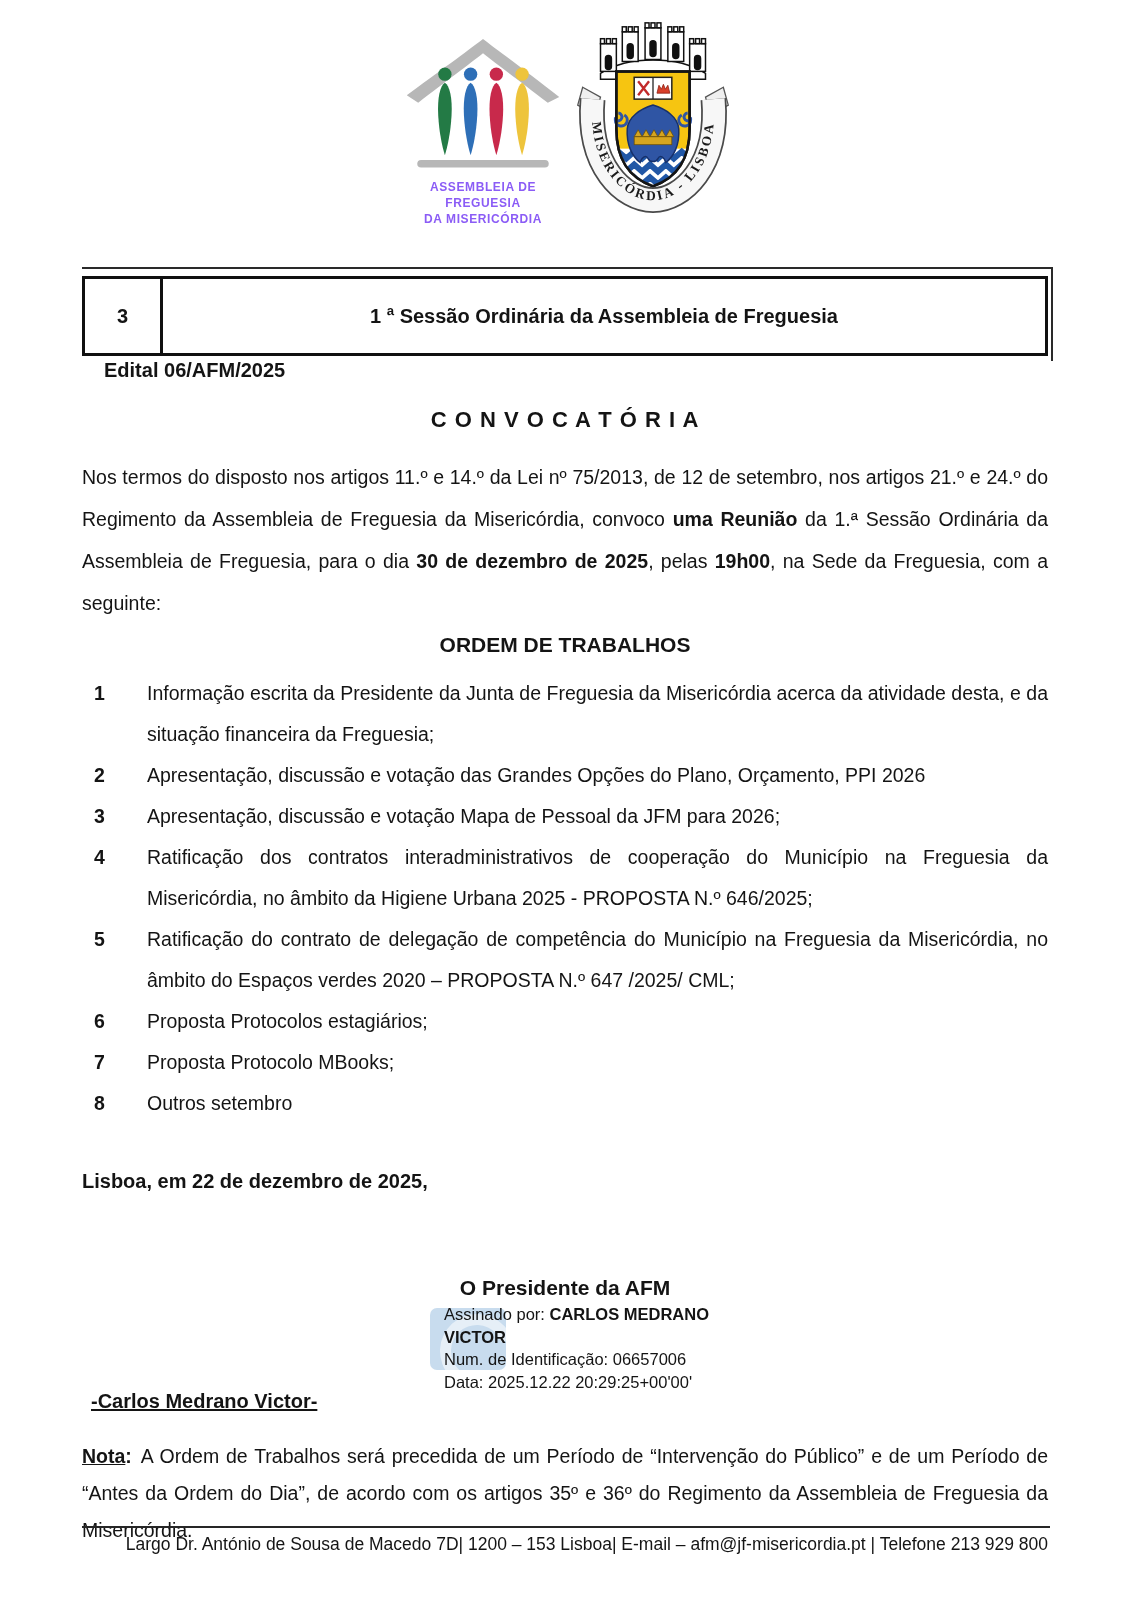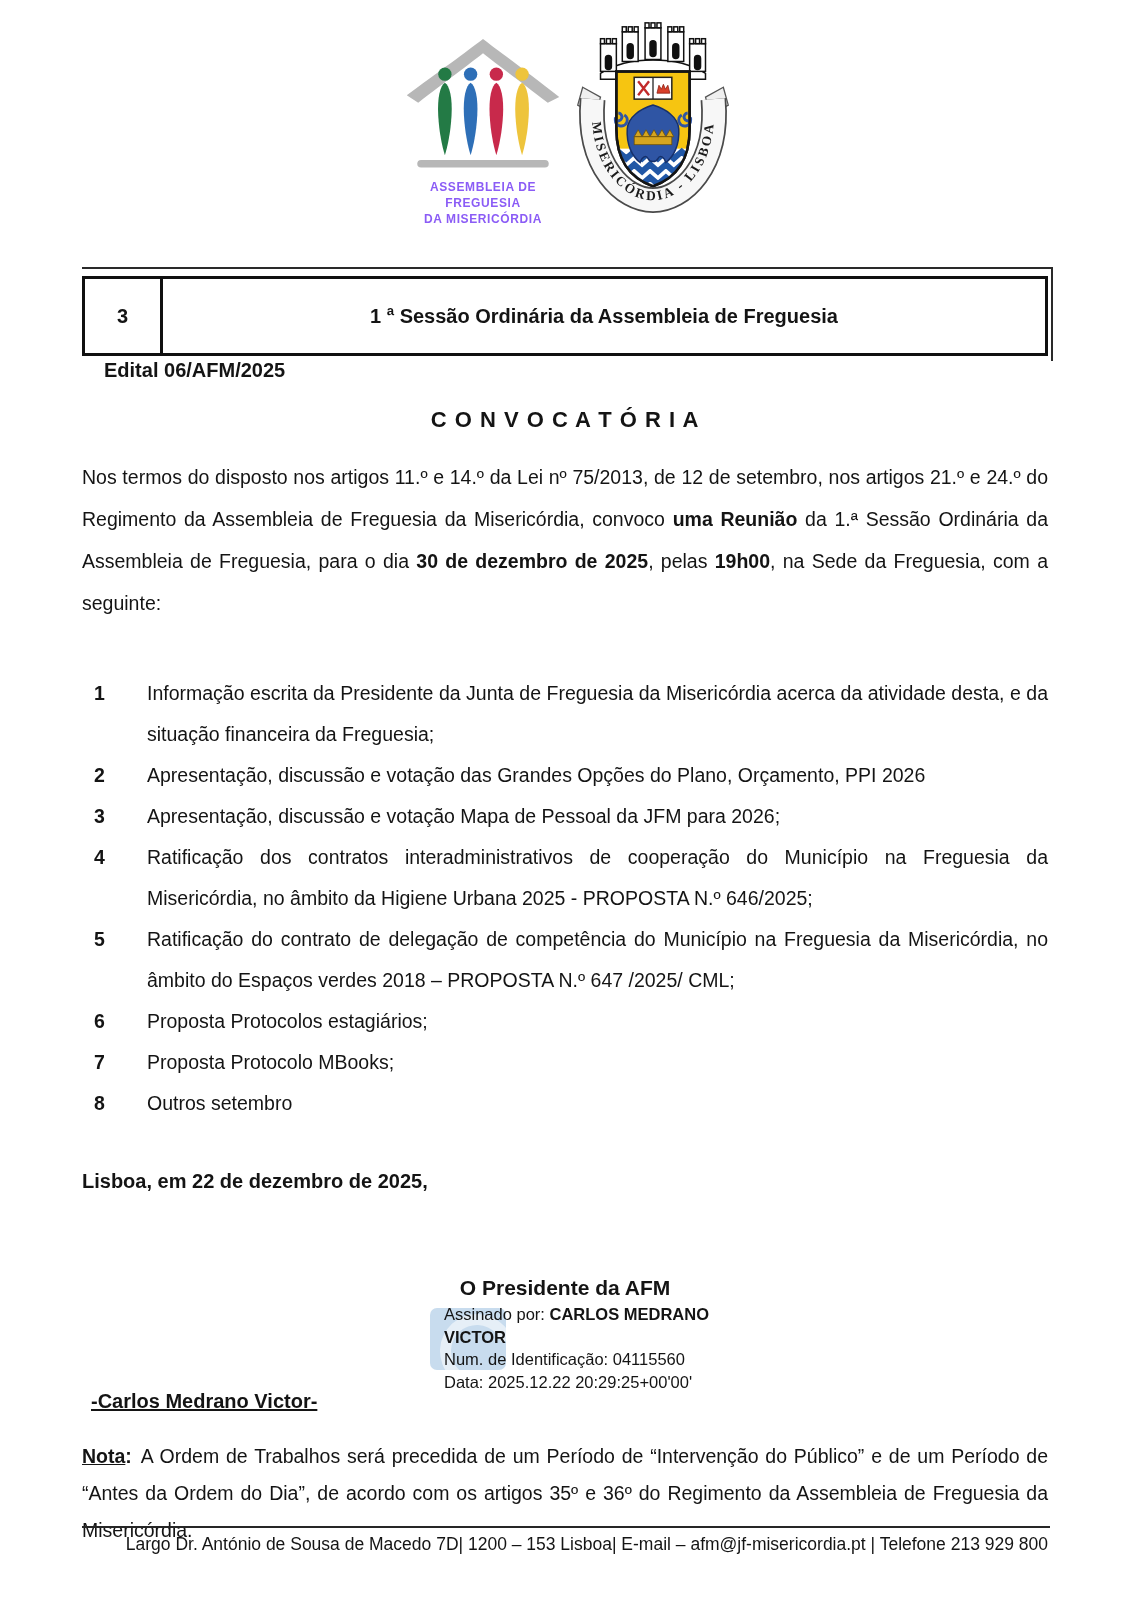--- a/index.html
+++ b/index.html
@@ -216,41 +216,42 @@
     <div class="session-num">3</div>
     <div class="session-title">1 ª Sessão Ordinária da Assembleia de Freguesia</div>
   </div>
 
   <div class="edital">Edital 06/AFM/2025</div>
 
   <div class="doc-title">C O N V O C A T Ó R I A</div>
 
   <div class="intro"><span>Nos termos do disposto nos artigos 11.º e 14.º da Lei nº 75/2013, de 12 de setembro, nos artigos 21.º e 24.º do Regimento da Assembleia de Freguesia da Misericórdia, convoco </span><b>uma Reunião</b><span> da 1.ª Sessão Ordinária da Assembleia de Freguesia, para o dia </span><b>30 de dezembro de 2025</b><span>, pelas </span><b>19h00</b><span>, na Sede da Freguesia, com a seguinte:</span></div>
 
+  <div class="agenda-heading">ORDEM DE TRABALHOS</div>
 
   <div class="agenda">
     <div class="agenda-item">
       <span class="num">1</span>
       <span>Informação escrita da Presidente da Junta de Freguesia da Misericórdia acerca da atividade desta, e da situação financeira da Freguesia;</span>
     </div>
     <div class="agenda-item">
       <span class="num">2</span>
       <span>Apresentação, discussão e votação das Grandes Opções do Plano, Orçamento, PPI 2026</span>
     </div>
     <div class="agenda-item">
       <span class="num">3</span>
       <span>Apresentação, discussão e votação Mapa de Pessoal da JFM para 2026;</span>
     </div>
     <div class="agenda-item">
       <span class="num">4</span>
       <span>Ratificação dos contratos interadministrativos de cooperação do Município na Freguesia da Misericórdia, no âmbito da Higiene Urbana 2025 - PROPOSTA N.º 646/2025;</span>
     </div>
     <div class="agenda-item">
       <span class="num">5</span>
-      <span>Ratificação do contrato de delegação de competência do Município na Freguesia da Misericórdia, no âmbito do Espaços verdes 2018 – PROPOSTA N.º 647 /2025/ CML;</span>
+      <span>Ratificação do contrato de delegação de competência do Município na Freguesia da Misericórdia, no âmbito do Espaços verdes 2020 – PROPOSTA N.º 647 /2025/ CML;</span>
     </div>
     <div class="agenda-item">
       <span class="num">6</span>
       <span>Proposta Protocolos estagiários;</span>
     </div>
     <div class="agenda-item">
       <span class="num">7</span>
       <span>Proposta Protocolo MBooks;</span>
     </div>
     <div class="agenda-item">
@@ -262,21 +263,21 @@
   <div class="place-date">Lisboa, em 22 de dezembro de 2025,</div>
 
   <div class="president-title">O Presidente da AFM</div>
 
   <div class="stamp">
     <div class="stamp-box">
       <div class="stamp-glyph"></div>
     </div>
     <div class="stamp-lines">
       <div><span>Assinado por:</span> <b>CARLOS MEDRANO VICTOR</b></div>
-      <div>Num. de Identificação: 04115560</div>
+      <div>Num. de Identificação: 06657006</div>
       <div>Data: 2025.12.22 20:29:25+00'00'</div>
     </div>
   </div>
 
   <div class="signature-name">-Carlos Medrano Victor-</div>
 
   <div class="nota"><b class="u">Nota</b><b class="colon">:</b><span>A Ordem de Trabalhos será precedida de um Período de “Intervenção do Público” e de um Período de “Antes da Ordem do Dia”, de acordo com os artigos 35º e 36º do Regimento da Assembleia de Freguesia da Misericórdia.</span></div>
 
   <div class="footer-rule"></div>
   <div class="footer-text">Largo Dr. António de Sousa de Macedo 7D| 1200 – 153 Lisboa| E-mail – afm@jf-misericordia.pt  | Telefone 213 929 800</div>

